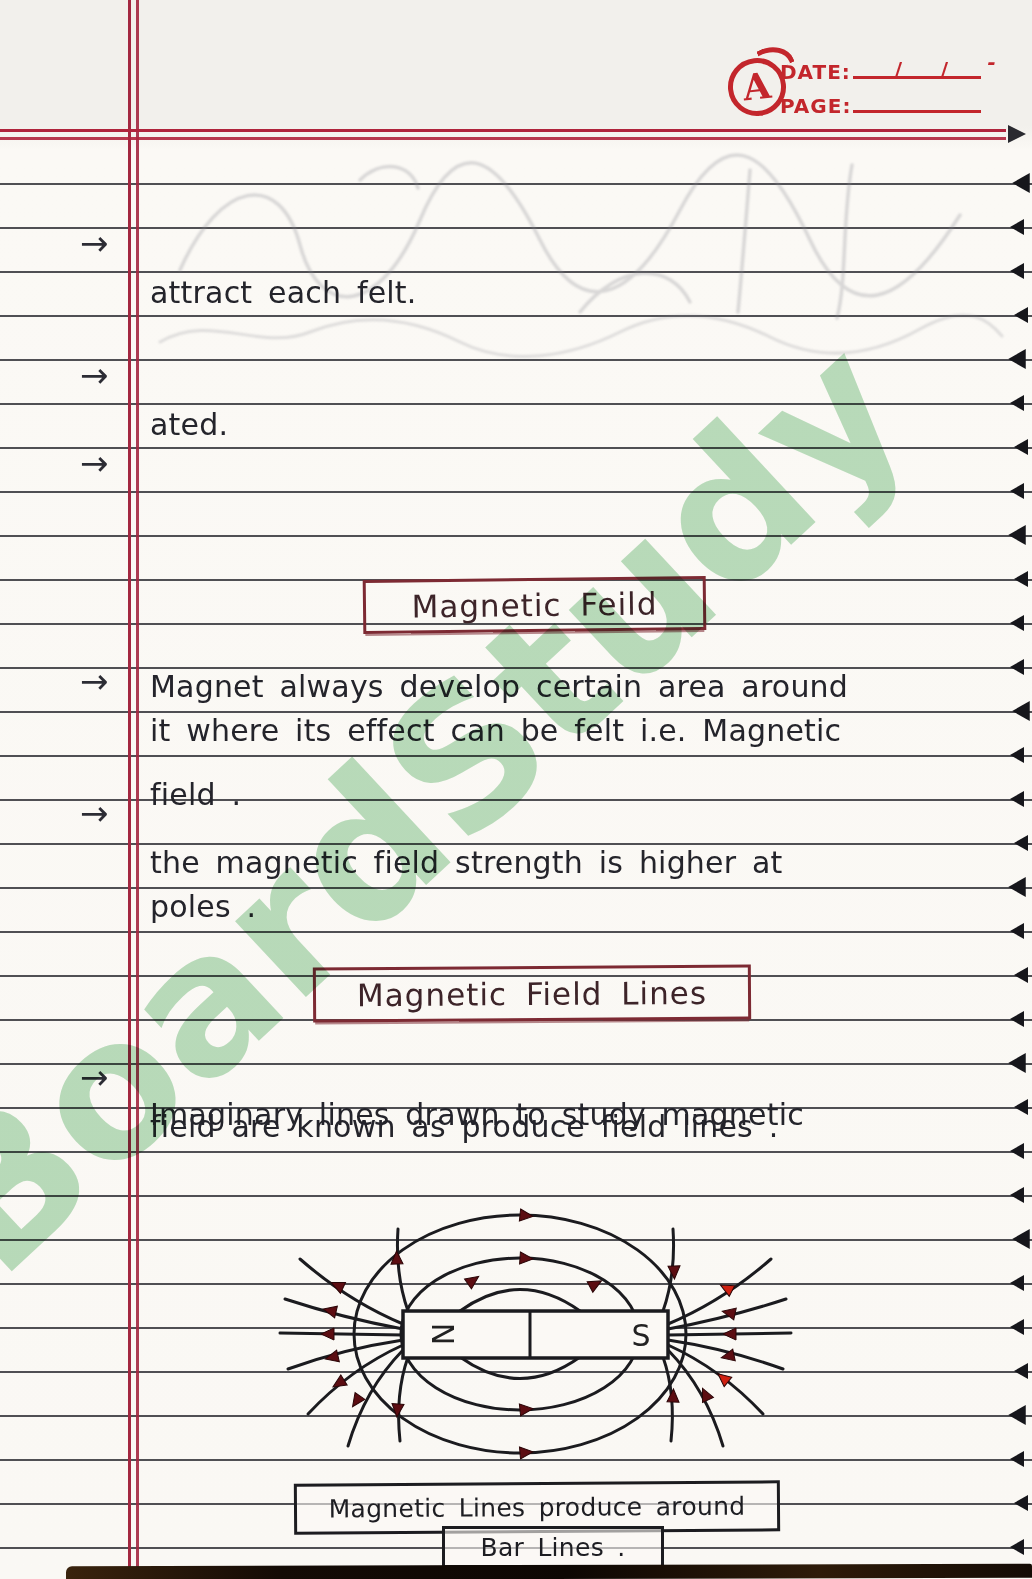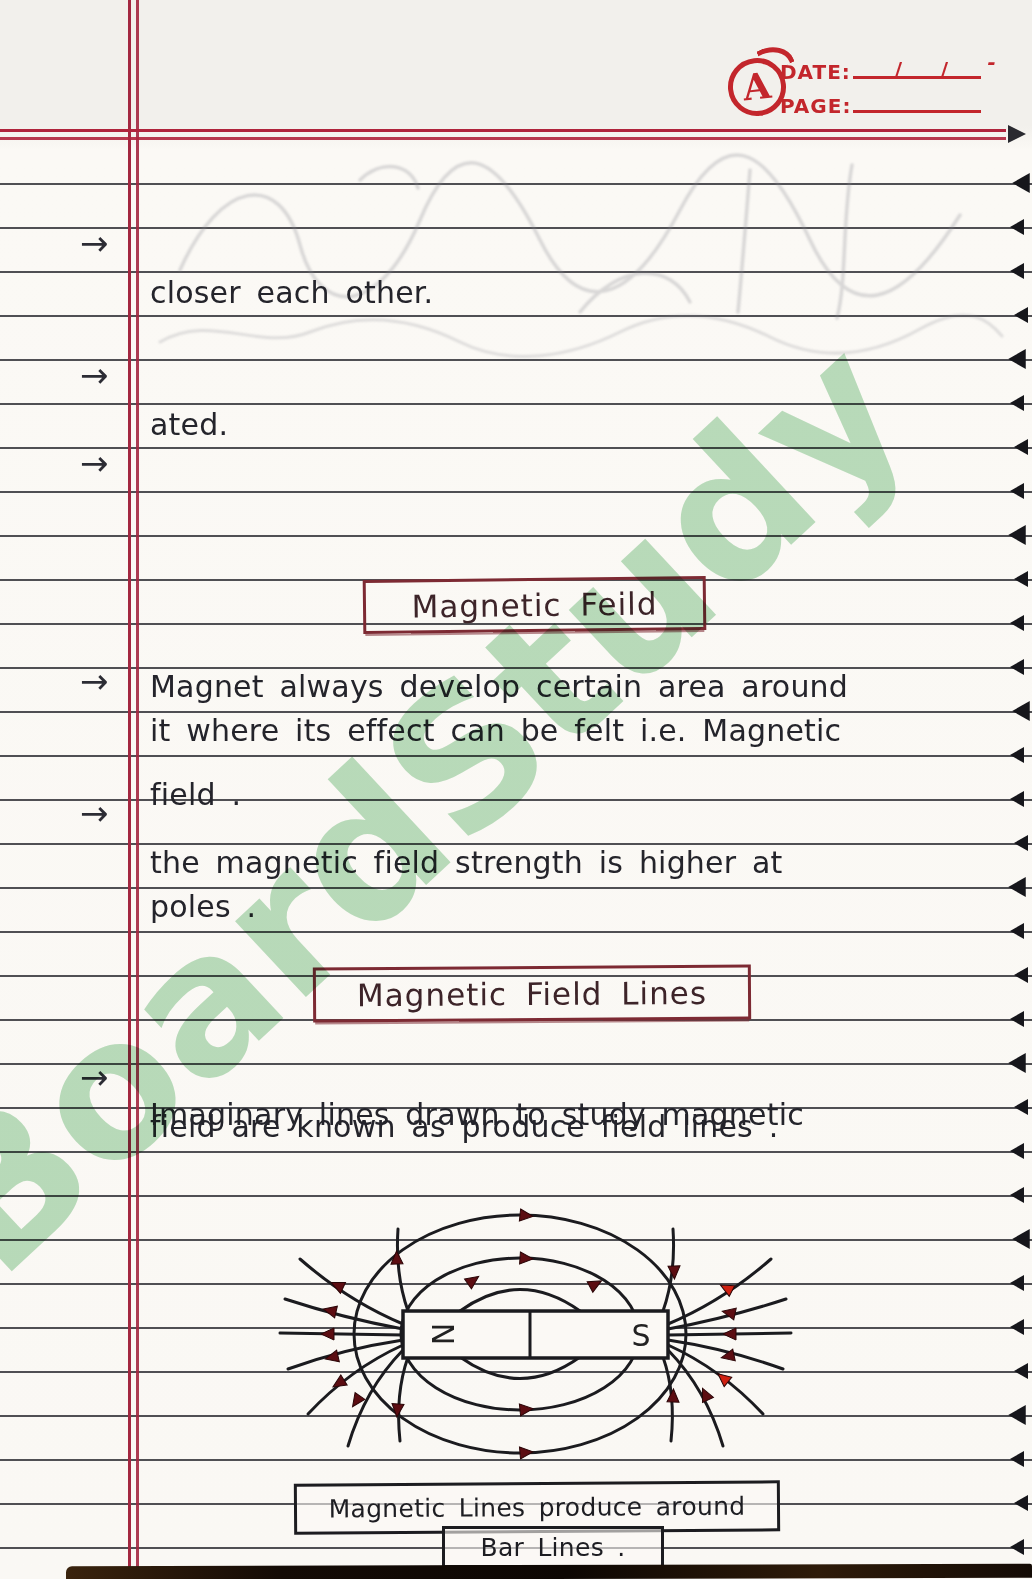--- a/index.html
+++ b/index.html
@@ -99,21 +99,21 @@
     <div class="logo-flourish"></div>
     <div class="srow r1">
       <span>DATE:</span><span class="sline dline"><i class="slash sl1">/</i><i class="slash sl2">/</i><i class="sdash">-</i></span>
     </div>
     <div class="srow r2">
       <span>PAGE:</span><span class="sline pline"></span>
     </div>
   </div>
 
   <span class="bullet" style="top:226px">→</span>
-  <div class="tline" style="top:274px">closer each other.</div>
+  <div class="tline" style="top:274px">attract each felt.</div>
 
   <span class="bullet" style="top:358px">→</span>
   <div class="tline" style="top:406px">ated.</div>
 
   <span class="bullet" style="top:446px">→</span>
 
   <div class="hbox hbox1">
       <span>Magnetic Feild</span>
     </div>
 

